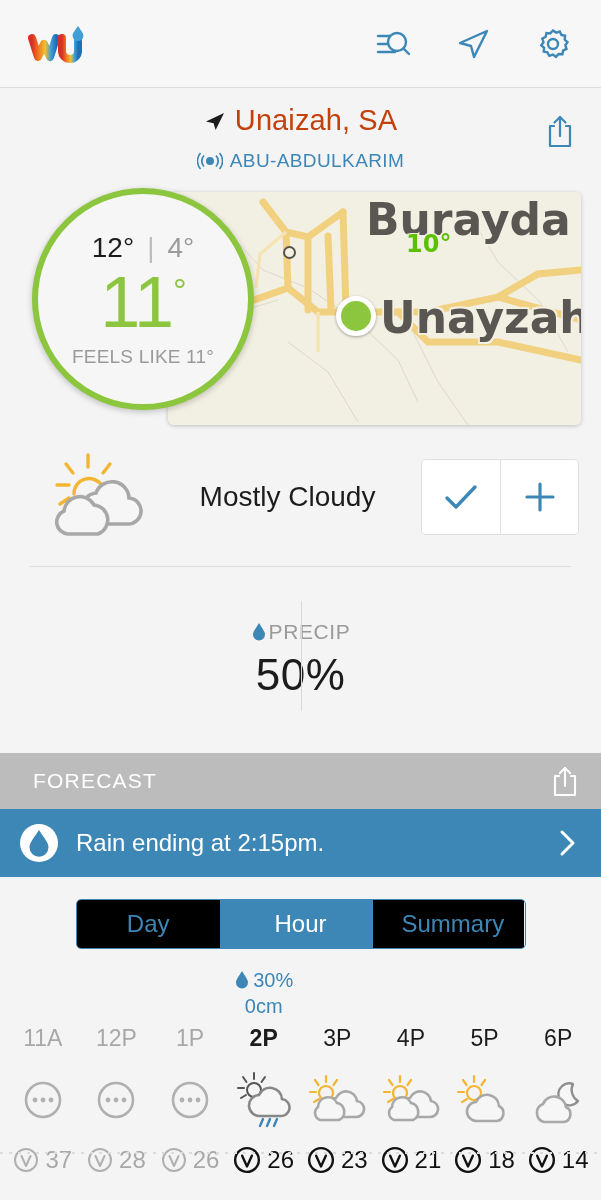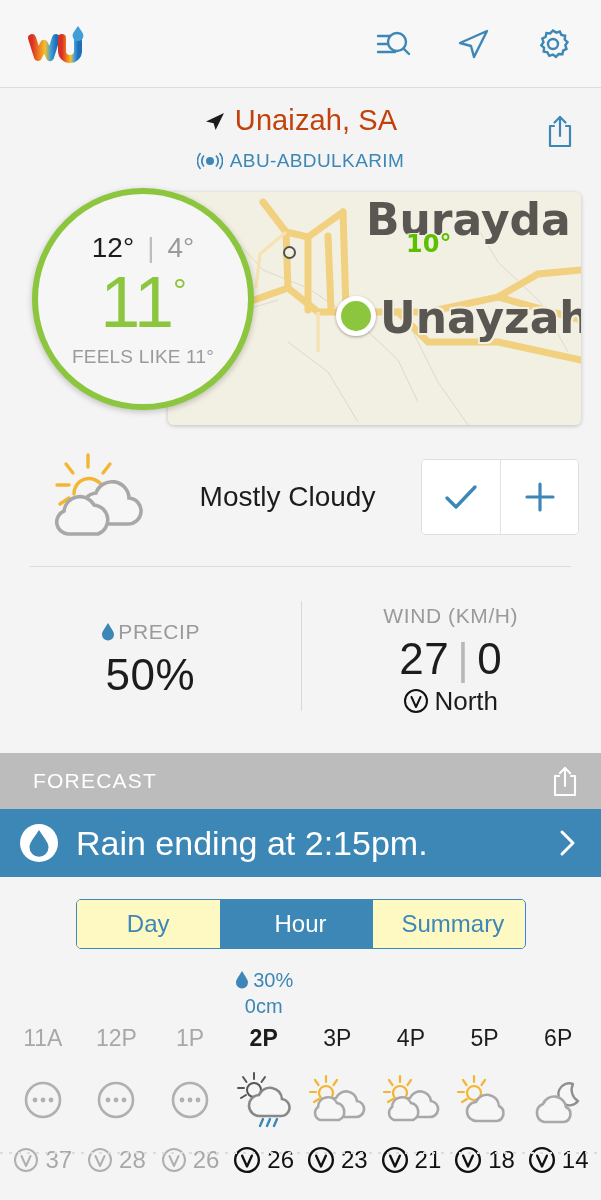--- a/index.html
+++ b/index.html
@@ -136,32 +136,32 @@
     padding: 0 22px 0 33px;
   }
   .fc-title { flex: 1; color: #fff; font-size: 21px; letter-spacing: 1.2px; }
   .fc-share { width: 28px; height: 32px; cursor: pointer; }
   .alert {
     height: 68px; background: #3d87b7;
     display: flex; align-items: center; padding: 0 22px 0 16px;
     cursor: pointer;
   }
   .alert-icon { width: 46px; height: 46px; flex: none; }
-  .alert-text { flex: 1; color: #fff; font-size: 34px; margin-left: 14px; }
+  .alert-text { flex: 1; color: #fff; font-size: 24px; margin-left: 14px; }
   .alert-chev { width: 22px; height: 30px; }
 
   
   .seg-wrap { display: flex; justify-content: center; padding: 22px 0 18px; }
   .seg {
     display: flex; border: 1px solid #3d87b7; border-radius: 5px; overflow: hidden;
     width: 450px;
   }
   .seg-btn {
     flex: 1; height: 48px; display: flex; align-items: center; justify-content: center;
-    font-size: 24px; color: #3d87b7; background: #fef9c3; cursor: pointer;
+    font-size: 24px; color: #3d87b7; background: #000000; cursor: pointer;
   }
   .seg-btn + .seg-btn { border-left: 1px solid #3d87b7; padding-left: 8px; }
   .seg-btn.active { background: #3d87b7; color: #fff; }
 
   
   .hourly { display: flex; padding: 0 6px; position: relative; }
   .hour-col { flex: 1; text-align: center; position: relative; }
   .hour-precip { height: 56px; font-size: 20px; color: #3d87b7; line-height: 1.32; }
   .hour-precip .pp { display: flex; align-items: center; justify-content: center; gap: 3px; }
   .hour-time { font-size: 23px; color: #a8a8a8; margin-top: 2px; }
@@ -334,33 +334,20 @@
     <div class="stat">
       <div class="stat-label">
         <svg class="drop-small" viewBox="0 0 16 20">
           <path d="M8 1 C11.6 7 14 9.6 14 12.4 A6 6 0 0 1 2 12.4 C2 9.6 4.4 7 8 1 z" fill="#3d87b7"></path>
         </svg>
         <span>PRECIP</span>
       </div>
       <div class="stat-val">50%</div>
     </div>
     <div class="stats-div"></div>
-    <div class="stat">
-      <div class="stat-label">WIND (KM/H)</div>
-      <div class="stat-val">
-        <span>27</span><span class="sep">|</span><span>0</span>
-      </div>
-      <div class="stat-sub">
-        <svg width="26" height="26" viewBox="0 0 26 26">
-          <circle cx="13" cy="13" r="11" fill="none" stroke="#111" stroke-width="2"></circle>
-          <path d="M8.5 9 L13 19 L17.5 9" fill="none" stroke="#111" stroke-width="2" stroke-linecap="round" stroke-linejoin="round"></path>
-        </svg>
-        <span>North</span>
-      </div>
-    </div>
   </div>
 
   <div class="fc-head">
     <div class="fc-title">FORECAST</div>
     <svg class="fc-share" viewBox="0 0 28 32">
       <g fill="none" stroke="#fff" stroke-width="2.1" stroke-linecap="round" stroke-linejoin="round">
         <path d="M8 11 H4 V30 H24 V11 H20"></path>
         <line x1="14" y1="3" x2="14" y2="21"></line>
         <path d="M8.8 8.2 L14 3 L19.2 8.2"></path>
       </g>

